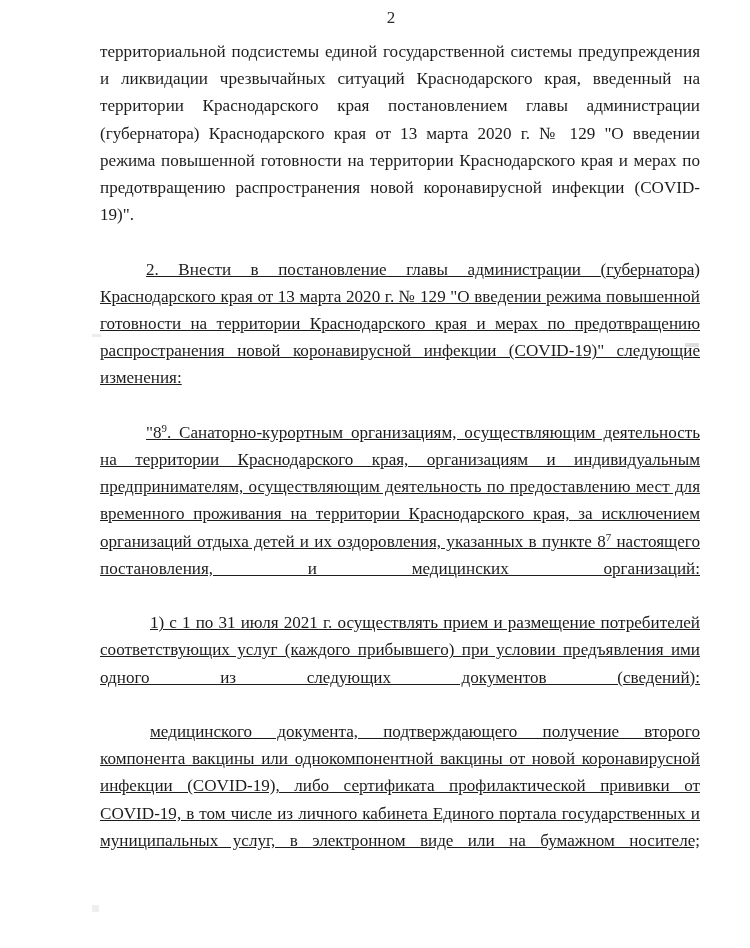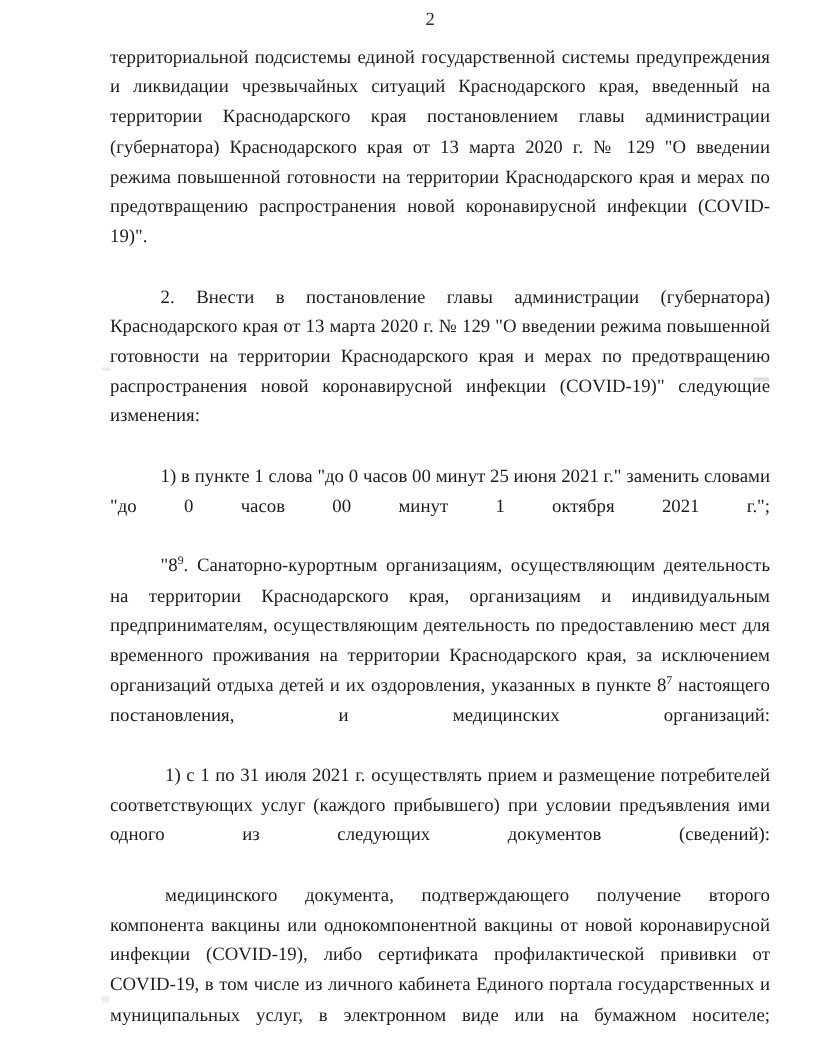--- a/index.html
+++ b/index.html
@@ -51,23 +51,25 @@
   }
 
   .para {
     margin: 0;
     text-align: justify;
     text-justify: inter-word;
     text-indent: 0;
   }
   .para.indent {
     text-indent: 46px;
+    text-decoration: underline;
   }
   .para.indent-wide {
     text-indent: 50px;
+    text-decoration: underline;
   }
 
   
   .para::after {
     content: "";
     display: inline-block;
     width: 100%;
   }
 
   sup {
@@ -110,20 +112,19 @@
 
   <div class="page-number"><span>2</span></div>
 
   <div class="scan-mark-2"></div>
   <div class="scan-mark"></div>
   <div class="scan-mark-3"></div>
 
   <div class="body-text">
     <p class="para">территориальной подсистемы единой государственной системы предупреждения и ликвидации чрезвычайных ситуаций Краснодарского края, введенный на территории Краснодарского края постановлением главы администрации (губернатора) Краснодарского края от 13 марта 2020 г. № 129 "О введении режима повышенной готовности на территории Краснодарского края и мерах по предотвращению распространения новой коронавирусной инфекции (COVID-19)".</p>
     <p class="para indent">2. Внести в постановление главы администрации (губернатора) Краснодарского края от 13 марта 2020 г. № 129 "О введении режима повышенной готовности на территории Краснодарского края и мерах по предотвращению распространения новой коронавирусной инфекции (COVID-19)" следующие изменения:</p>
-    <p class="para indent">1) в пункте 1 слова "до 0 часов 00 минут 25 июня 2021 г." заменить словами "до 0 часов 00 минут 1 октября 2021 г.";</p>
     <p class="para indent">"8<sup>9</sup>. Санаторно-курортным организациям, осуществляющим деятельность на территории Краснодарского края, организациям и индивидуальным предпринимателям, осуществляющим деятельность по предоставлению мест для временного проживания на территории Краснодарского края, за исключением организаций отдыха детей и их оздоровления, указанных в пункте 8<sup>7</sup> настоящего постановления, и медицинских организаций:</p>
     <p class="para indent-wide">1) с 1 по 31 июля 2021 г. осуществлять прием и размещение потребителей соответствующих услуг (каждого прибывшего) при условии предъявления ими одного из следующих документов (сведений):</p>
     <p class="para indent-wide">медицинского документа, подтверждающего получение второго компонента вакцины или однокомпонентной вакцины от новой коронавирусной инфекции (COVID-19), либо сертификата профилактической прививки от COVID-19, в том числе из личного кабинета Единого портала государственных и муниципальных услуг, в электронном виде или на бумажном носителе;</p>
 
   </div>
 
 </div>
 
 </body></html>

